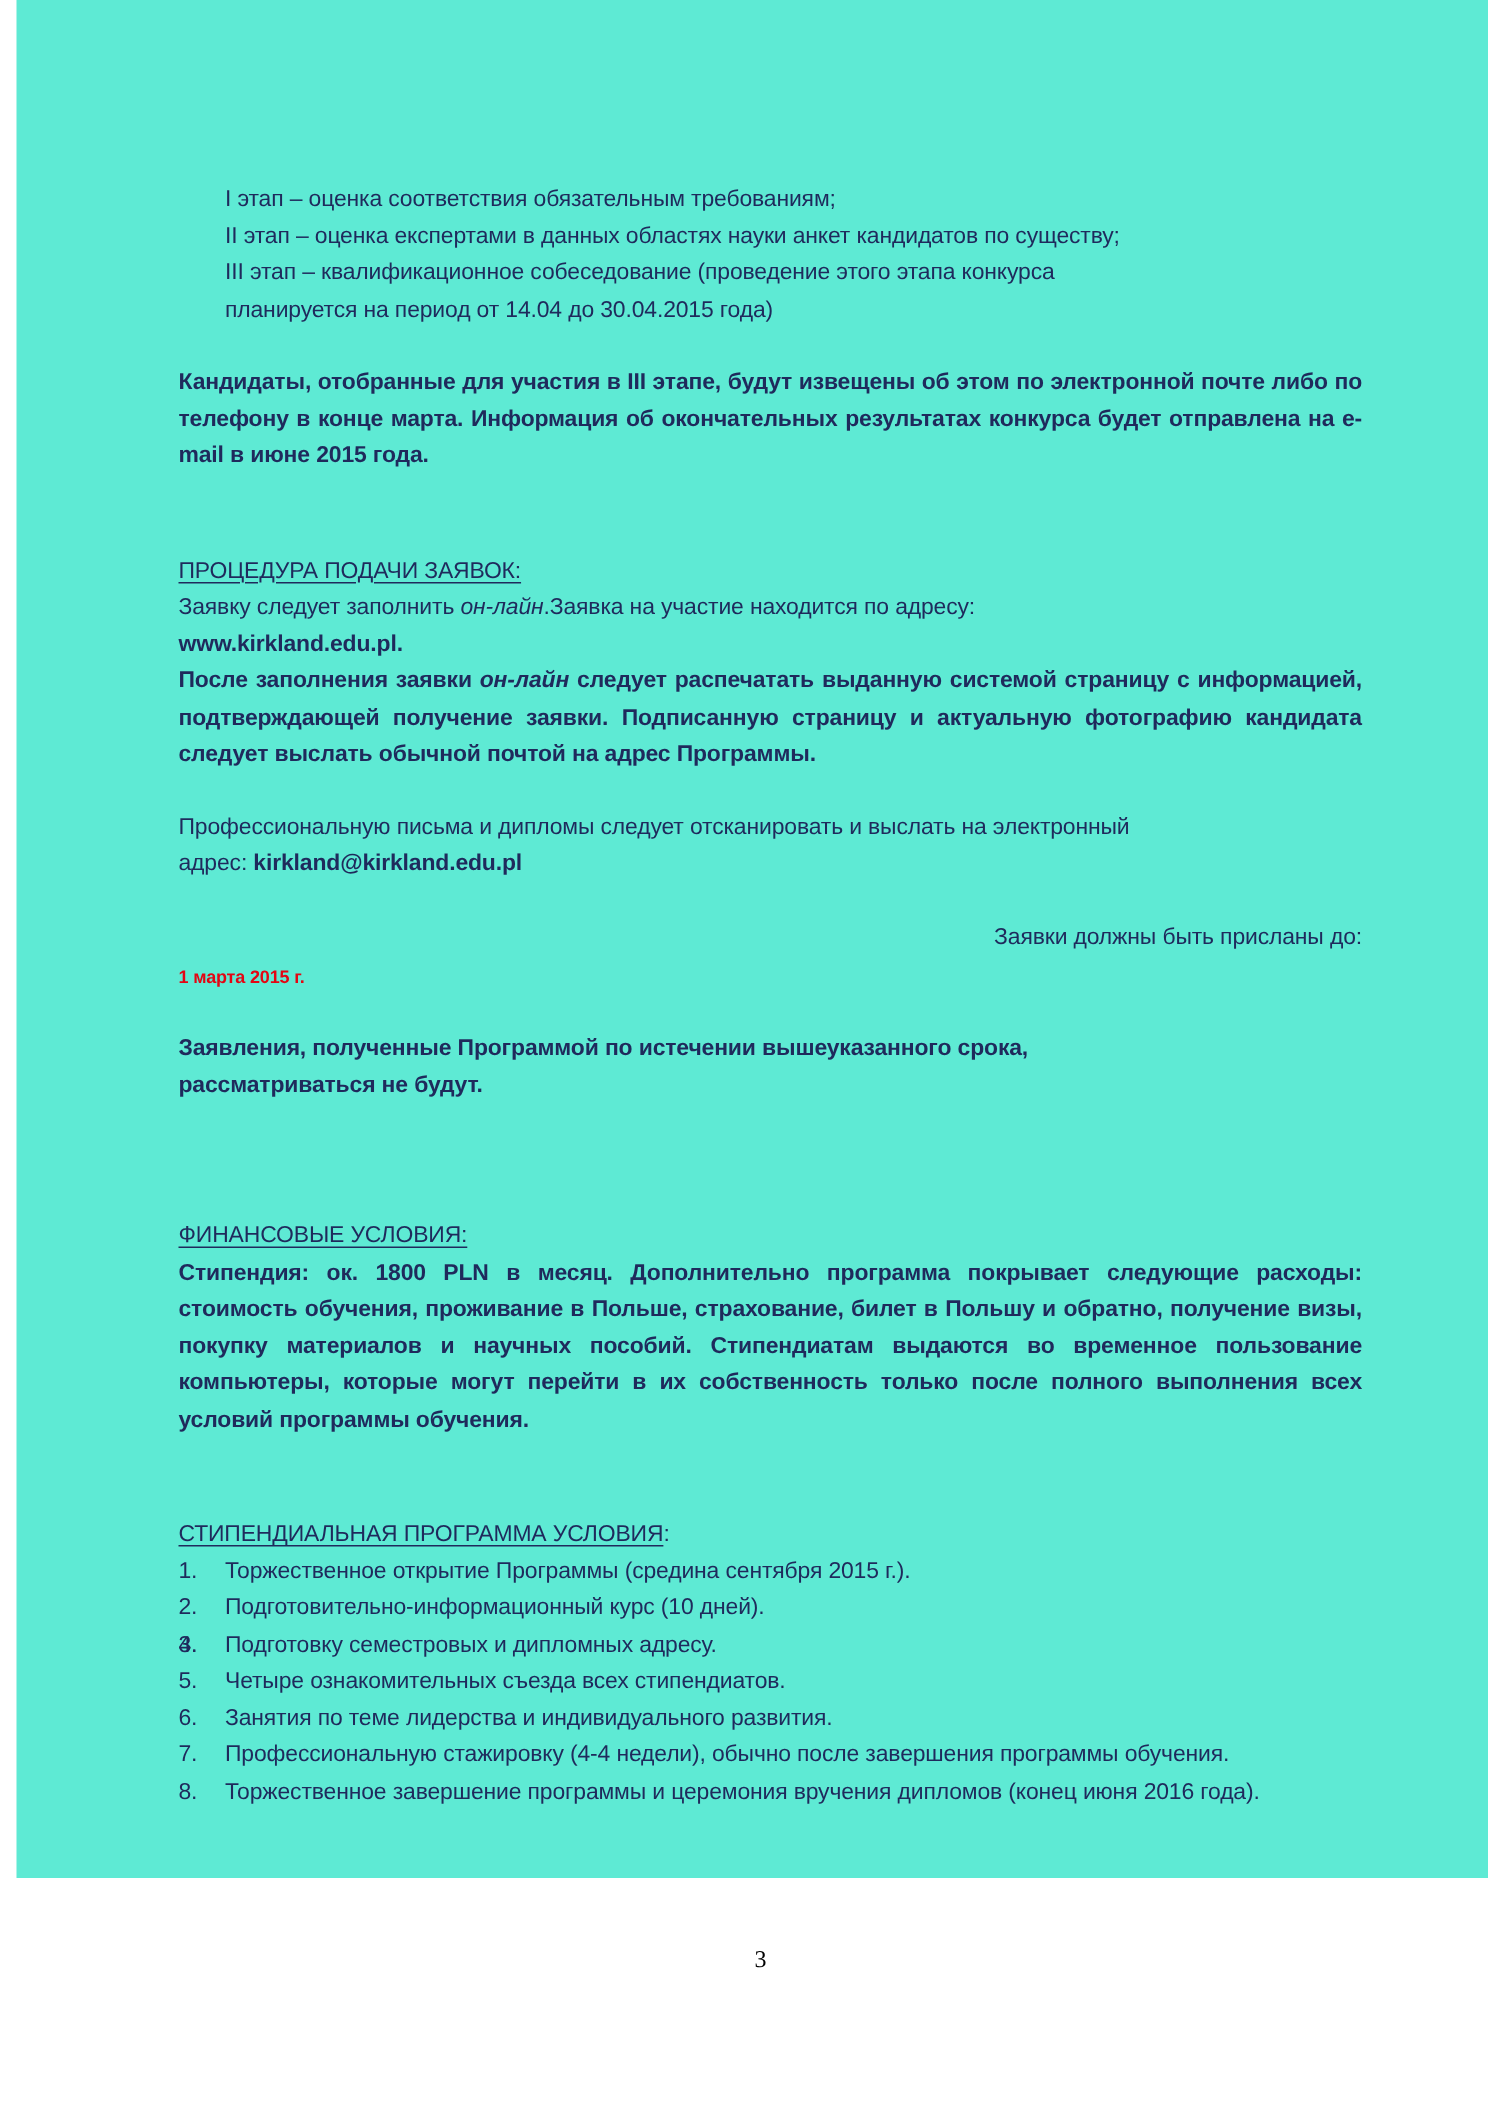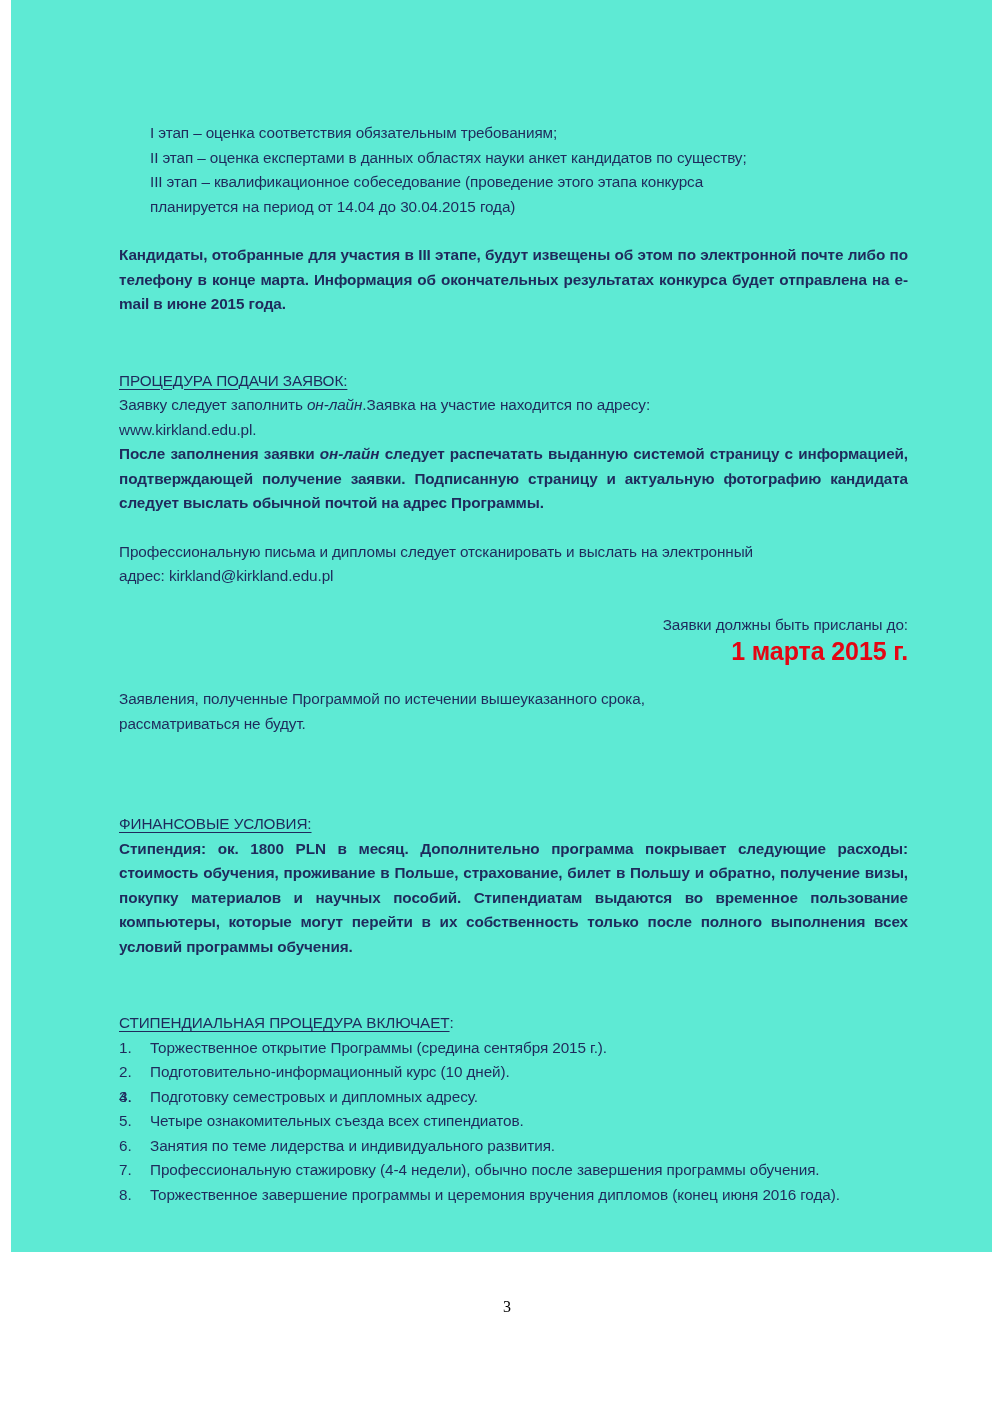--- a/index.html
+++ b/index.html
@@ -45,28 +45,28 @@
     .gap-small { height: 24px; }
     .gap-med { height: 22px; }
     .heading {
       display: inline-block;
       text-decoration: underline;
       text-decoration-thickness: 1px;
       text-underline-offset: 3px;
       line-height: 24.5px;
       margin-top: 28px;
     }
-    .bold { font-weight: normal; }
+    .bold { font-weight: bold; }
     .italic { font-style: italic; }
     .center { text-align: right; line-height: 24.5px; }
     .deadline-date {
-      text-align: right;
+      text-align: left;
       color: #e30613;
       font-weight: bold;
-      font-size: 25px;
+      font-size: 12px;
       line-height: 28px;
     }
     ol.program-list {
       list-style: none;
       margin: 0;
       padding: 0;
     }
     ol.program-list li {
       position: relative;
       padding-left: 31px;
@@ -133,21 +133,21 @@
     <div style="height:48px"></div>
 
     <div>
       <span class="heading">ФИНАНСОВЫЕ УСЛОВИЯ:</span>
       <div class="para">Стипендия: ок. 1800 PLN в месяц. Дополнительно программа покрывает следующие расходы: стоимость обучения, проживание в Польше, страхование, билет в Польшу и обратно, получение визы, покупку материалов и научных пособий. Стипендиатам выдаются во временное пользование компьютеры, которые могут перейти в их собственность только после полного выполнения всех условий программы обучения.</div>
     </div>
 
     <div class="gap-small"></div>
 
     <div>
-      <div class="line"><span class="heading">СТИПЕНДИАЛЬНАЯ ПРОЦЕДУРА ВКЛЮЧАЕТ</span><span>:</span></div>
+      <div class="line"><span class="heading">СТИПЕНДИАЛЬНАЯ ПРОГРАММА УСЛОВИЯ</span><span>:</span></div>
       <ol class="program-list">
         <li><span class="num">1.</span><span>Торжественное открытие Программы (средина сентября 2015 г.).</span></li>
         <li><span class="num">2.</span><span>Подготовительно-информационный курс (10 дней).</span></li>
         <li><span class="num">3.</span></li>
         <li><span class="num">4.</span><span>Подготовку семестровых и дипломных адресу.</span></li>
         <li><span class="num">5.</span><span>Четыре ознакомительных съезда всех стипендиатов.</span></li>
         <li><span class="num">6.</span><span>Занятия по теме лидерства и индивидуального развития.</span></li>
         <li><span class="num">7.</span><span>Профессиональную стажировку (4-4 недели), обычно после завершения программы обучения.</span></li>
         <li><span class="num">8.</span><span>Торжественное завершение программы и церемония вручения дипломов (конец июня 2016 года).</span></li>
       </ol>

